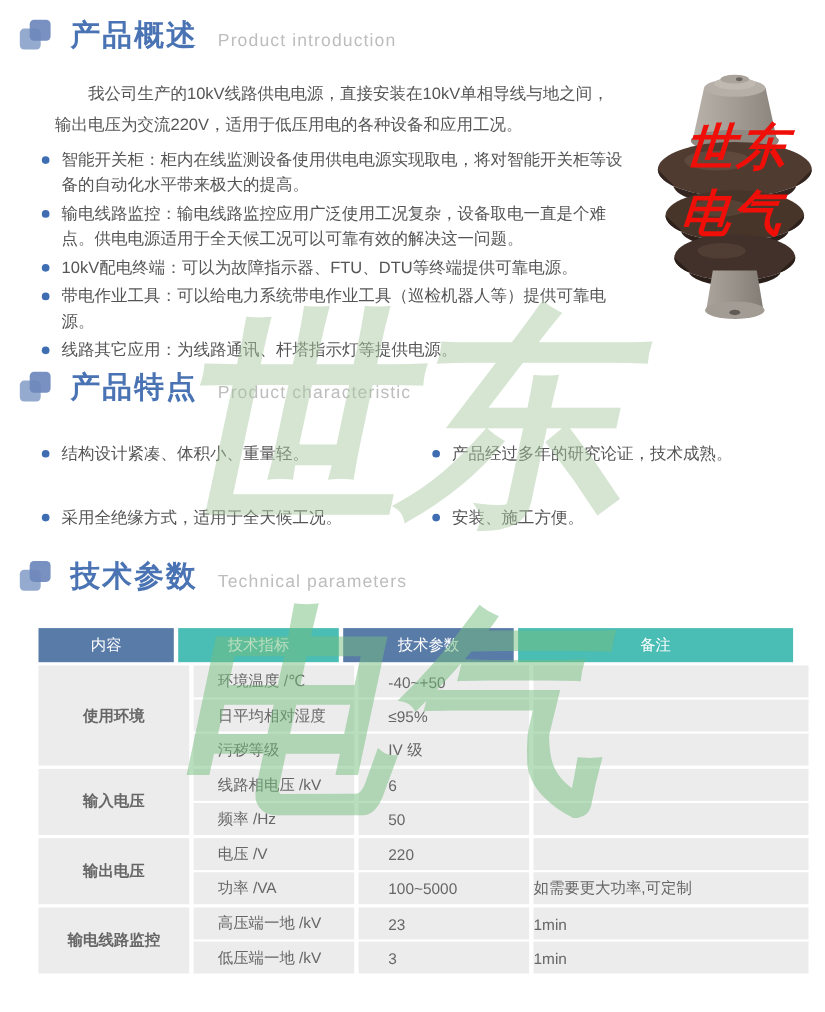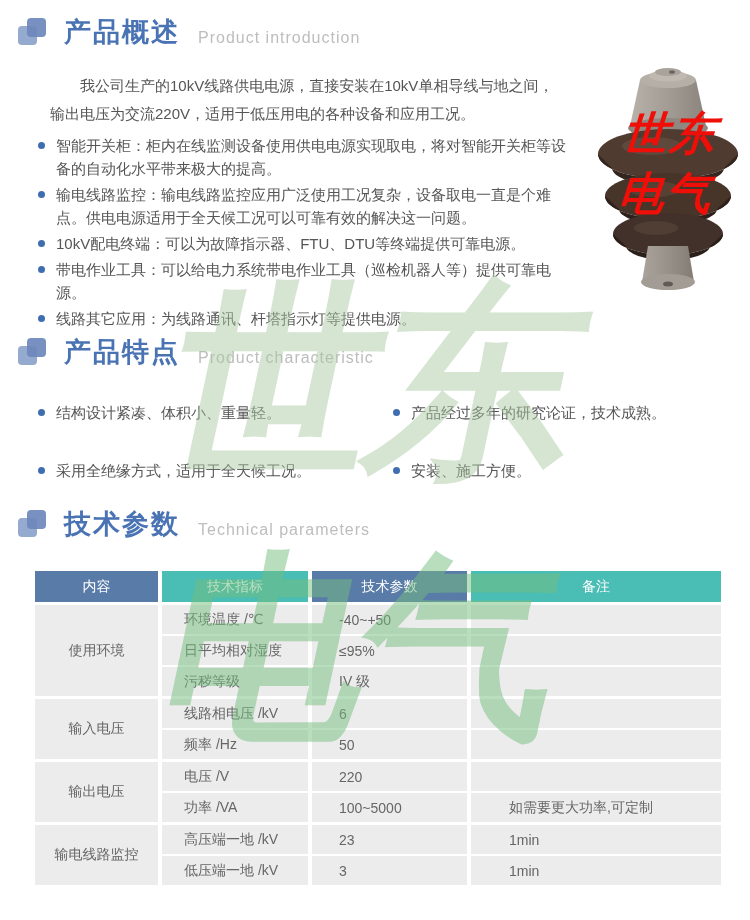--- a/index.html
+++ b/index.html
@@ -61,30 +61,30 @@
   .thead { display:flex; height:31px; color:#fff; }
   .th { display:flex; align-items:center; justify-content:center; }
   .th-blue { background:#597ba8; }
   .th-teal { background:#4abdb5; }
   .w1 { width:123px; margin-right:4px; }
   .w2 { width:146px; margin-right:4px; }
   .w3 { width:155px; margin-right:4px; }
   .w4 { width:250px; }
   .tgroup { display:flex; margin-top:3px; }
   .gname {
-    width:123px; margin-right:4px; background:#ececec;
-    display:flex; align-items:center; justify-content:center;
+    width:137px; margin-right:4px; background:#ececec;
+    display:flex; align-items:center; justify-content:center;font-weight:bold;
   }
   .grows { display:flex; flex-direction:column; }
   .trow { display:flex; height:29px; margin-top:2px; }
   .trow:first-child { margin-top:0; }
   .cell { background:#ececec; display:flex; align-items:center; }
   .c2 { padding-left:22px; }
   .c3 { padding-left:27px; }
-  .c4 { padding-left:38px; }
+  .c4 { }
 </style>
 </head>
 <body>
 
 <div class="page">
 
   <div class="wm wm-upper">世东</div>
   <div class="wm wm-lower">电气</div>
 
   <div class="sec-header" id="sec1">

